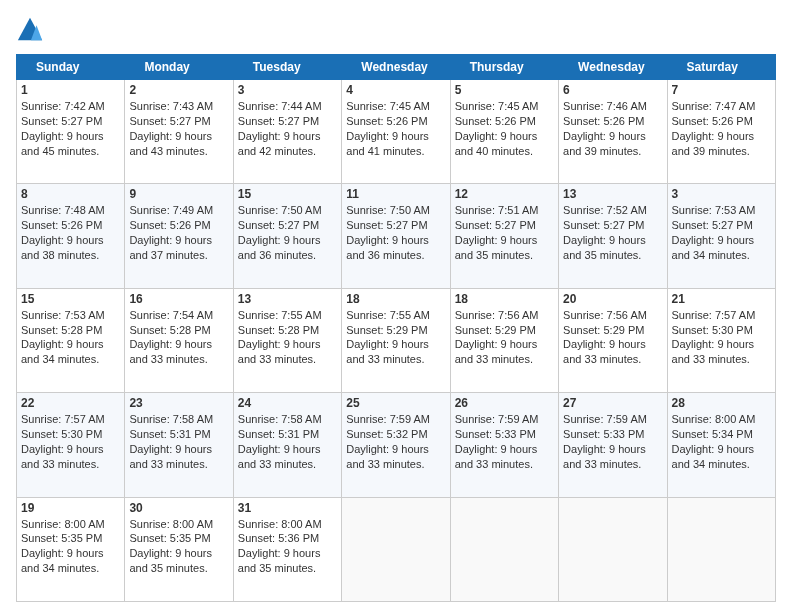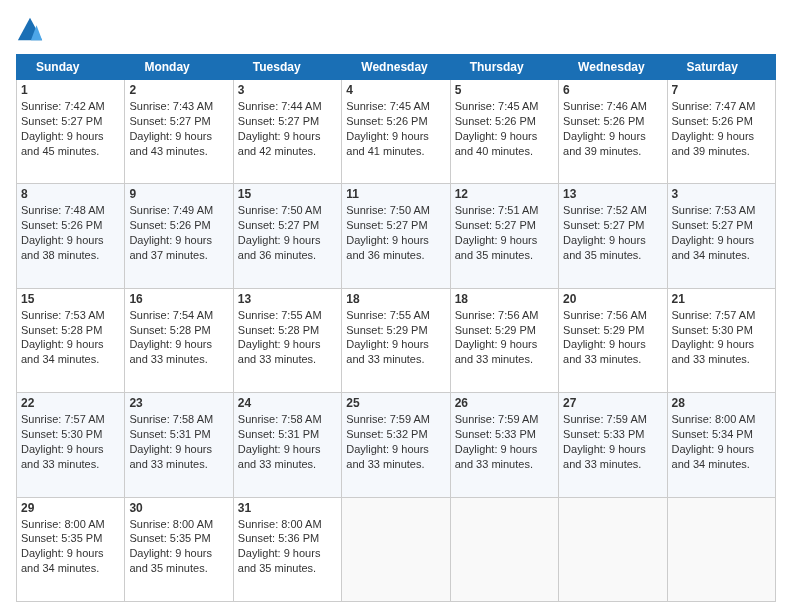--- a/index.html
+++ b/index.html
@@ -247,21 +247,21 @@
         <span class="day-num">27</span>
         <span class="cell-text">Sunrise: 7:59 AM<br>Sunset: 5:33 PM<br>Daylight: 9 hours and 33 minutes.</span>
       </td>
           <td>
         <span class="day-num">28</span>
         <span class="cell-text">Sunrise: 8:00 AM<br>Sunset: 5:34 PM<br>Daylight: 9 hours and 34 minutes.</span>
       </td>
         </tr>
         <tr>
           <td>
-        <span class="day-num">29</span>
+        <span class="day-num">19</span>
         <span class="cell-text">Sunrise: 8:00 AM<br>Sunset: 5:35 PM<br>Daylight: 9 hours and 34 minutes.</span>
       </td>
           <td>
         <span class="day-num">30</span>
         <span class="cell-text">Sunrise: 8:00 AM<br>Sunset: 5:35 PM<br>Daylight: 9 hours and 35 minutes.</span>
       </td>
           <td>
         <span class="day-num">31</span>
         <span class="cell-text">Sunrise: 8:00 AM<br>Sunset: 5:36 PM<br>Daylight: 9 hours and 35 minutes.</span>
       </td>

